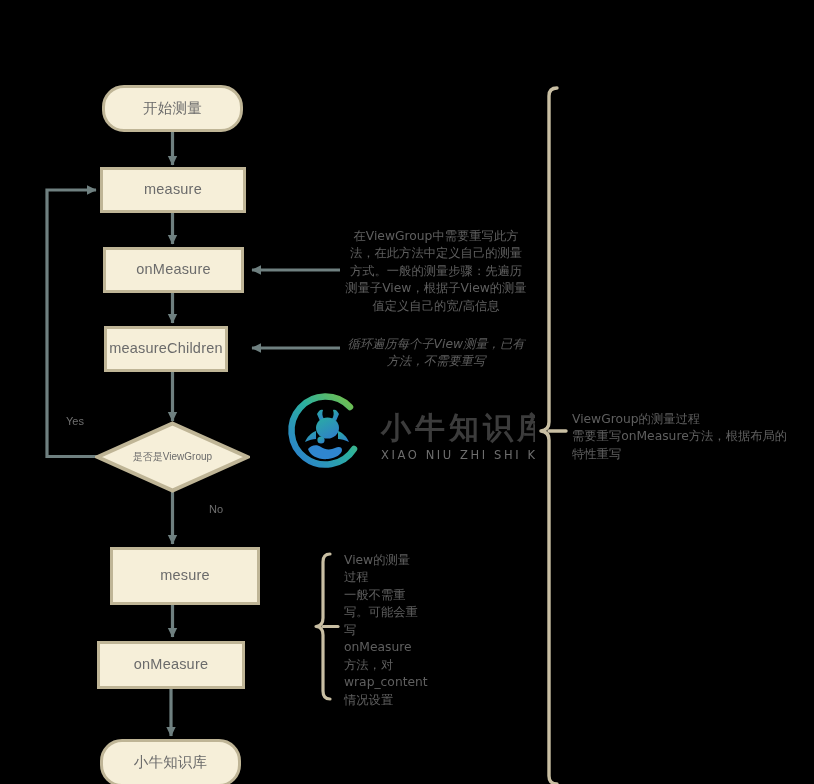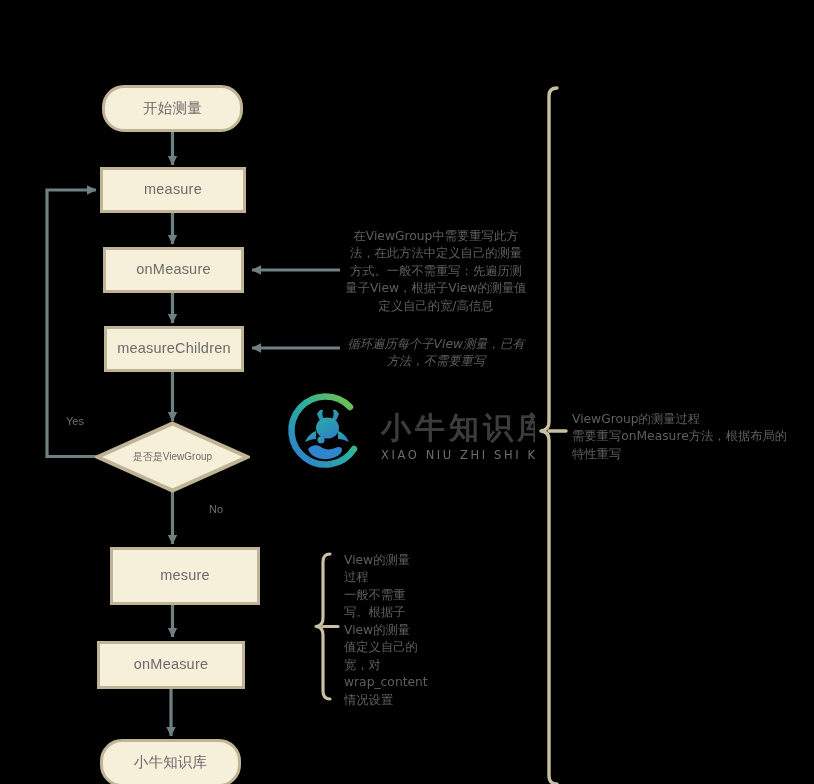--- a/index.html
+++ b/index.html
@@ -139,21 +139,21 @@
   </div>
 
   <div class="node" style="left:100px; top:131px; width:146px; height:46px;">
     <span>measure</span>
   </div>
 
   <div class="node" style="left:103px; top:211px; width:141px; height:46px;">
     <span>onMeasure</span>
   </div>
 
-  <div class="node" style="left:104px; top:290px; width:140px; height:46px;">
+  <div class="node" style="left:104px; top:290px; width:124px; height:46px;">
     <span>measureChildren</span>
   </div>
 
   <div class="diamond-wrap" style="left:95px; top:385px; width:155px; height:72px;">
     <svg width="155" height="72" viewBox="0 0 155 72">
       <polygon points="77.5,2.5 152.5,36 77.5,69.5 2.5,36" fill="#f6efd9" stroke="#bfb596" stroke-width="4"></polygon>
     </svg>
     <div class="diamond-label">是否是ViewGroup</div>
   </div>
 
@@ -165,29 +165,29 @@
     <span>onMeasure</span>
   </div>
 
   <div class="node terminal" style="left:100px; top:703px; width:141px; height:48px;">
     <span>小牛知识库</span>
   </div>
 
   <span class="edge-label" style="left:66px; top:379px;">Yes</span>
   <span class="edge-label" style="left:209px; top:467px;">No</span>
 
-  <div class="note center" style="left:345px; top:192px; width:182px;">在ViewGroup中需要重写此方法，在此方法中定义自己的测量方式。一般不需重写：先遍历测量子View，根据子View的测量值定义自己的宽/高信息</div>
+  <div class="note center" style="left:345px; top:192px; width:182px;">在ViewGroup中需要重写此方法，在此方法中定义自己的测量方式。一般的测量步骤：先遍历测量子View，根据子View的测量值定义自己的宽/高信息</div>
 
   <div class="note center" style="left:344px; top:300px; width:184px;font-style:italic;">循环遍历每个子View测量，已有方法，不需要重写</div>
 
   <div class="note left" style="left:572px; top:375px; width:218px; white-space:pre-line;">ViewGroup的测量过程
 需要重写onMeasure方法，根据布局的特性重写</div>
 
   <div class="note left" style="left:344px; top:516px; width:74px; white-space:pre-line;">View的测量过程
-一般不需重写。根据子View的测量值定义自己的宽，对wrap_content情况设置</div>
+一般不需重写。可能会重写onMeasure方法，对wrap_content情况设置</div>
 
   <div class="logo">
     <svg width="258" height="90" viewBox="0 0 258 90">
       <defs>
         <linearGradient id="ringGrad" x1="1" y1="0" x2="0" y2="1">
           <stop offset="0%" stop-color="#7ac143"></stop>
           <stop offset="45%" stop-color="#2bb0a0"></stop>
           <stop offset="100%" stop-color="#2b7bd4"></stop>
         </linearGradient>
         <linearGradient id="bullGrad" x1="0.2" y1="0" x2="0.8" y2="1">

